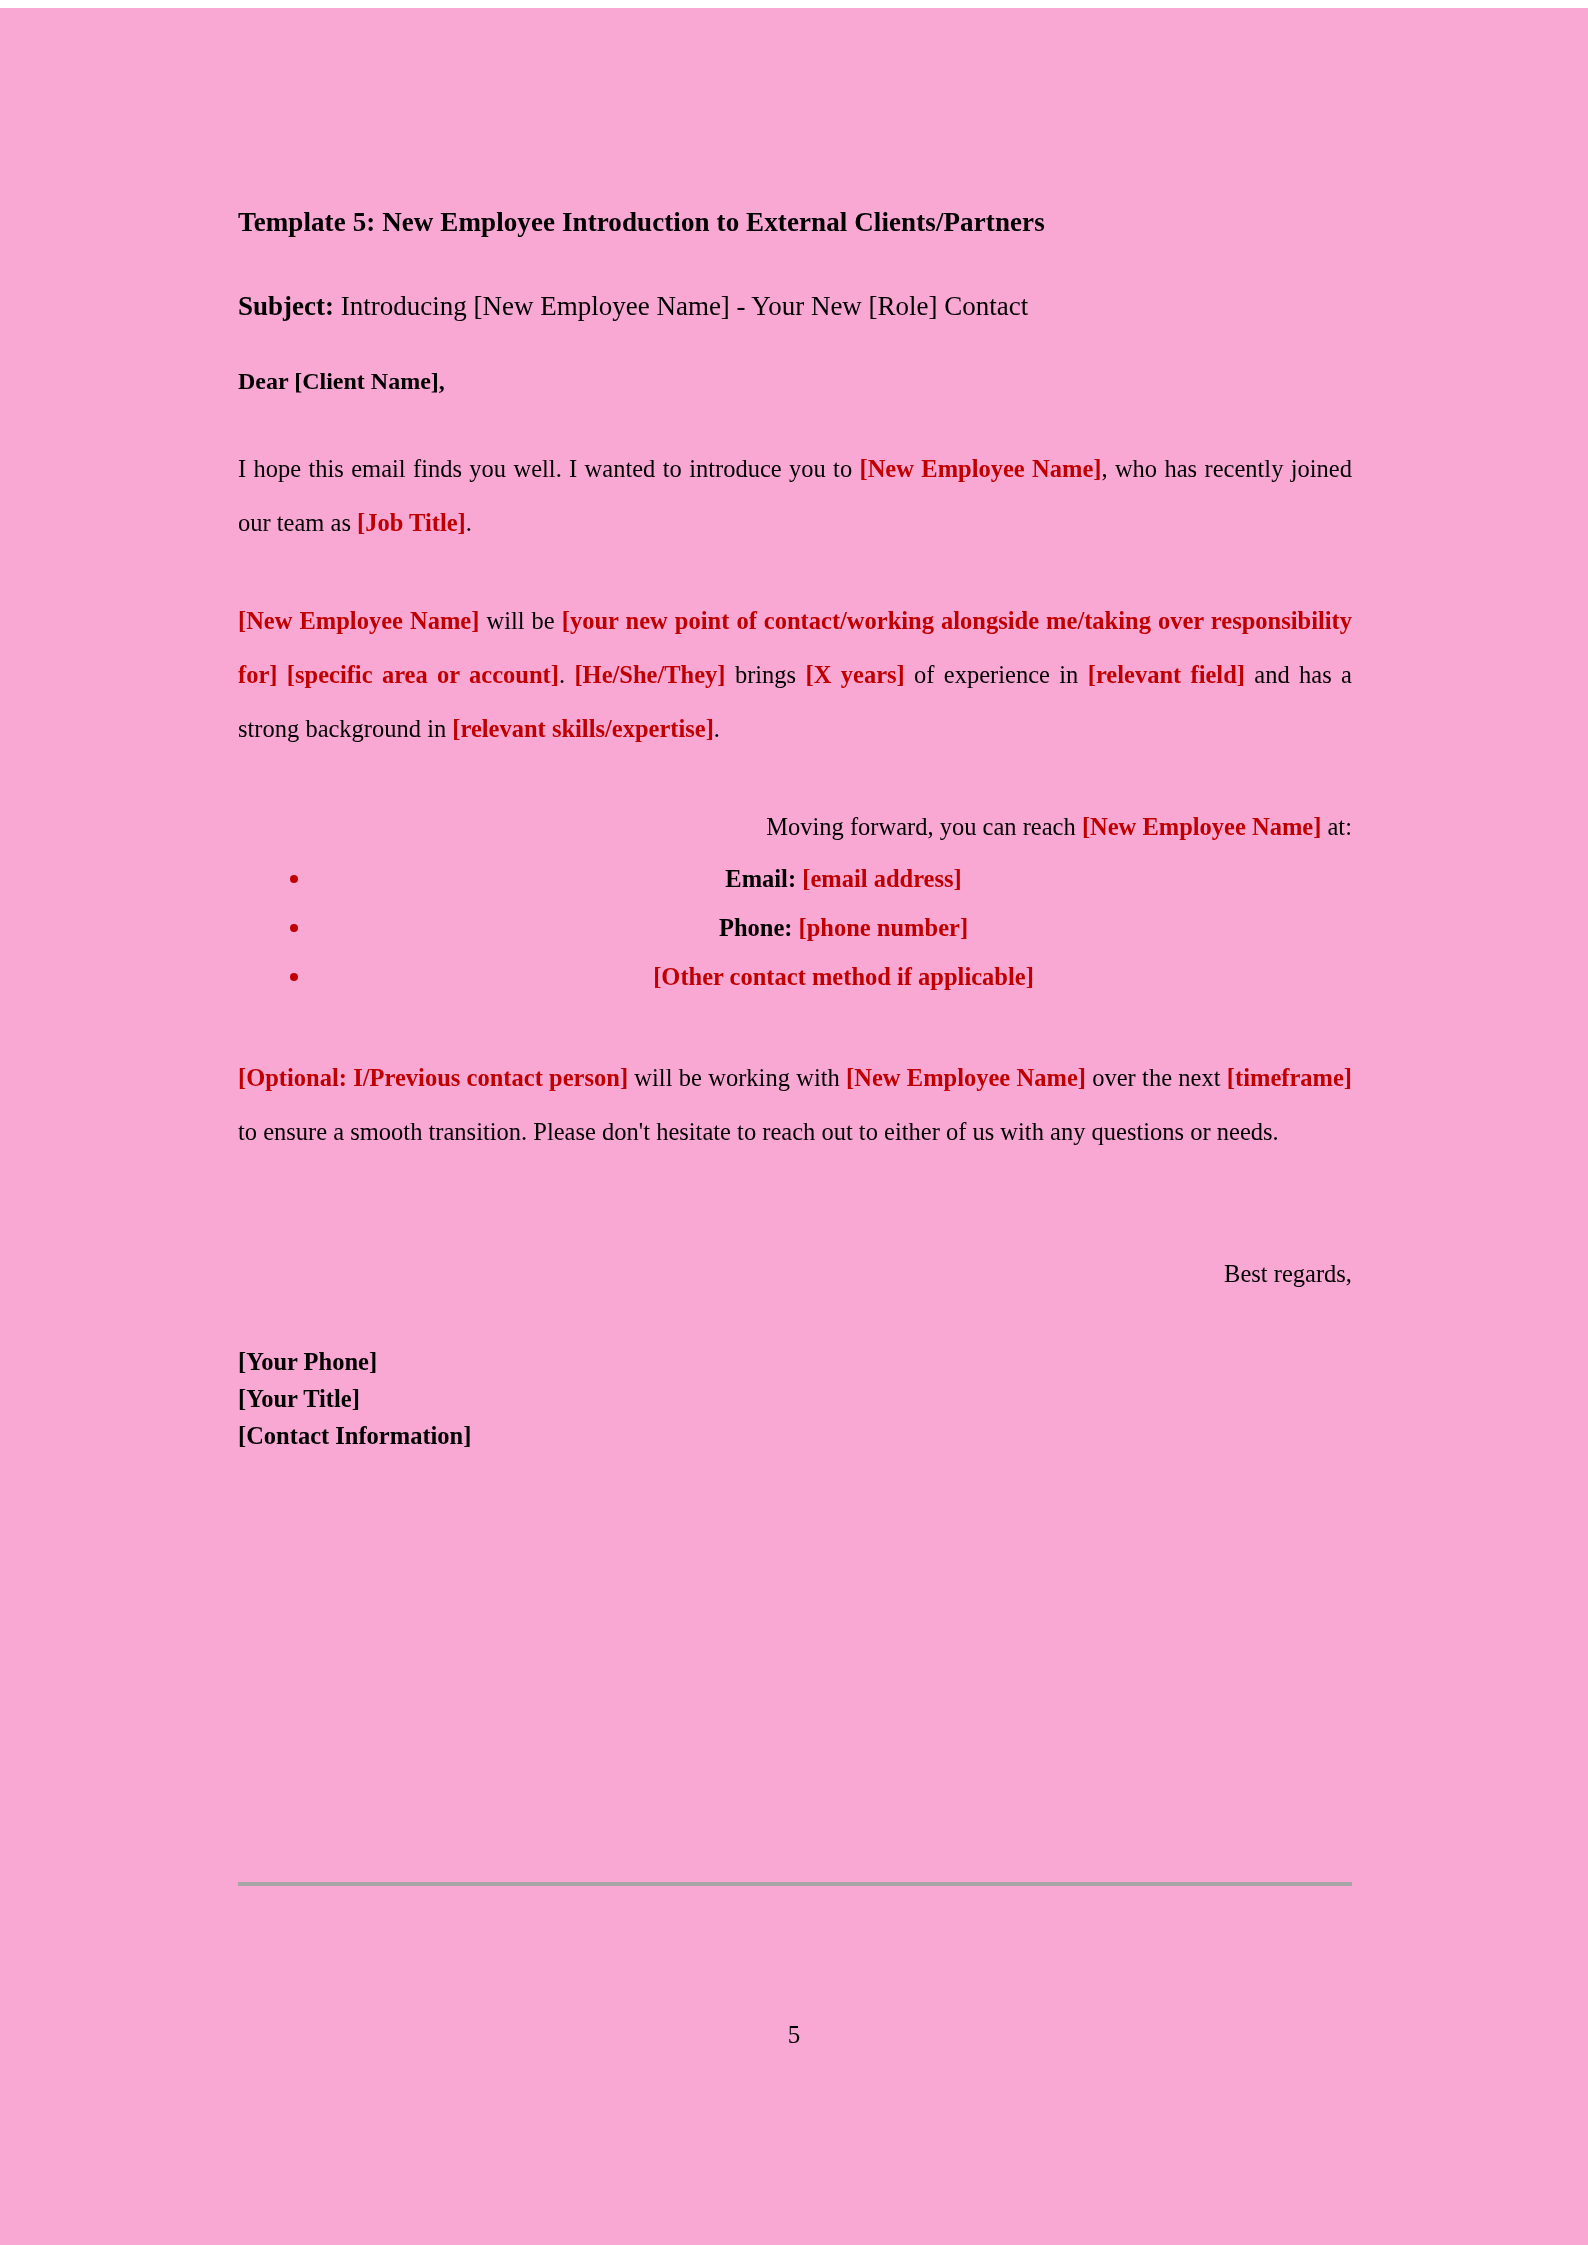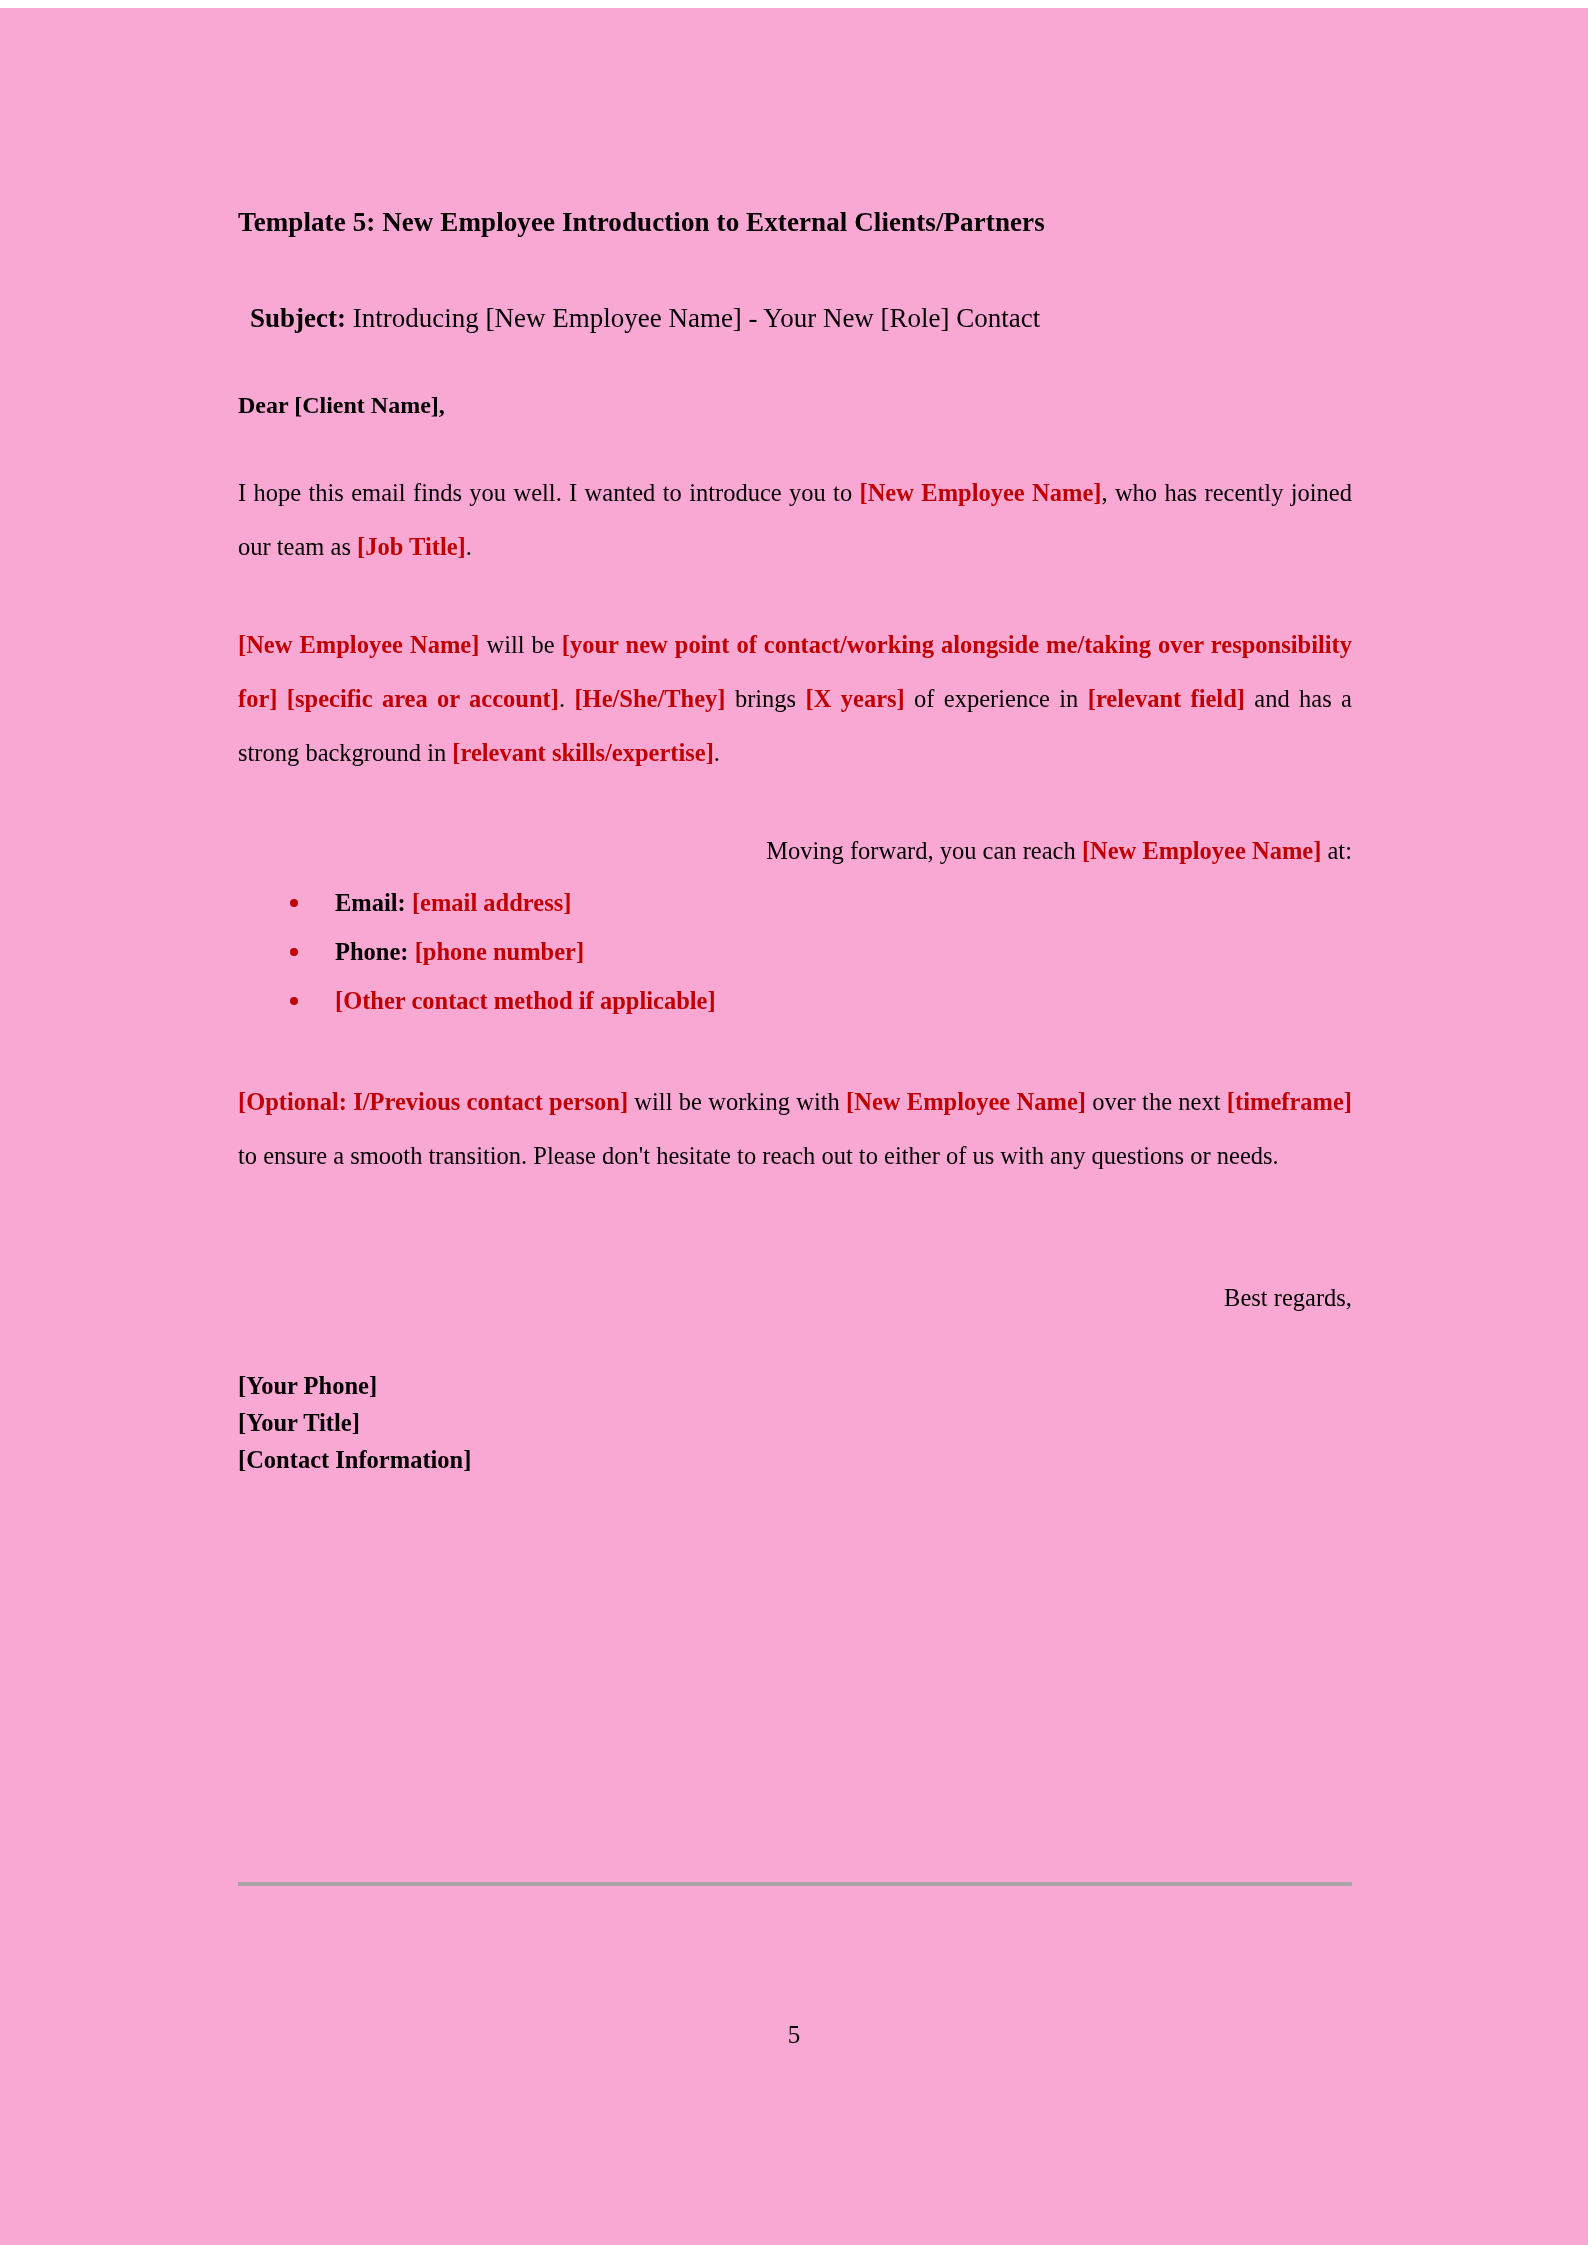--- a/index.html
+++ b/index.html
@@ -35,21 +35,21 @@
   .doc-title {
     font-size: 27px;
     font-weight: bold;
     line-height: 1.35;
     margin: 0 0 0 0;
     letter-spacing: 0.1px;
   }
   .subject-line {
     font-size: 27px;
     line-height: 1.35;
-    margin: 12px;
+    margin: 0;
     font-weight: normal;
   }
   .salutation {
     font-size: 24px;
     font-weight: bold;
     line-height: 1.4;
     margin: 0;
   }
   p.body-par {
     font-size: 24.5px;
@@ -62,20 +62,21 @@
 
   .gap-1 { height: 48px; }
   .gap-2 { height: 40px; }
   .gap-3 { height: 44px; }
   .gap-4 { height: 42px; }
 
   ul.contact-list {
     list-style: none;
     margin: 6px 0 0 0;
     padding: 0;
+    text-align: center;
   }
   ul.contact-list li {
     position: relative;
     font-size: 24.5px;
     line-height: 37px;
     padding-left: 97px;
     margin-bottom: 12px;
   }
   ul.contact-list li .bullet {
     position: absolute;

